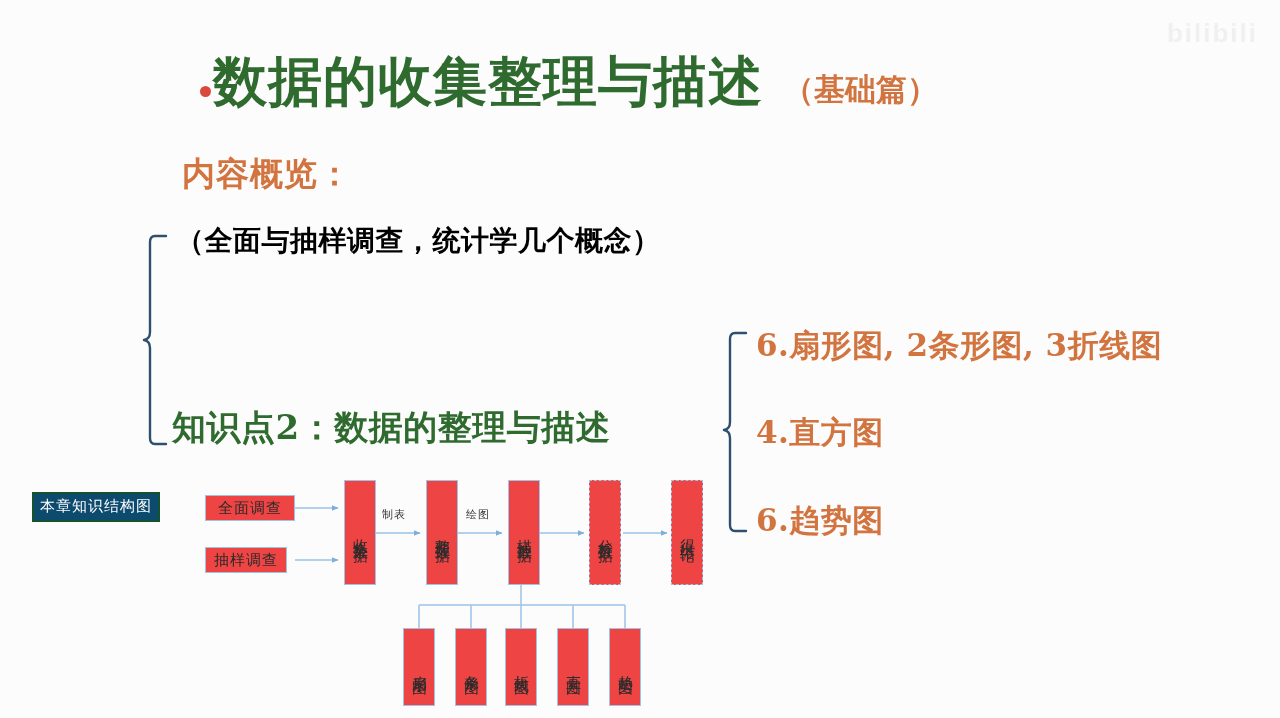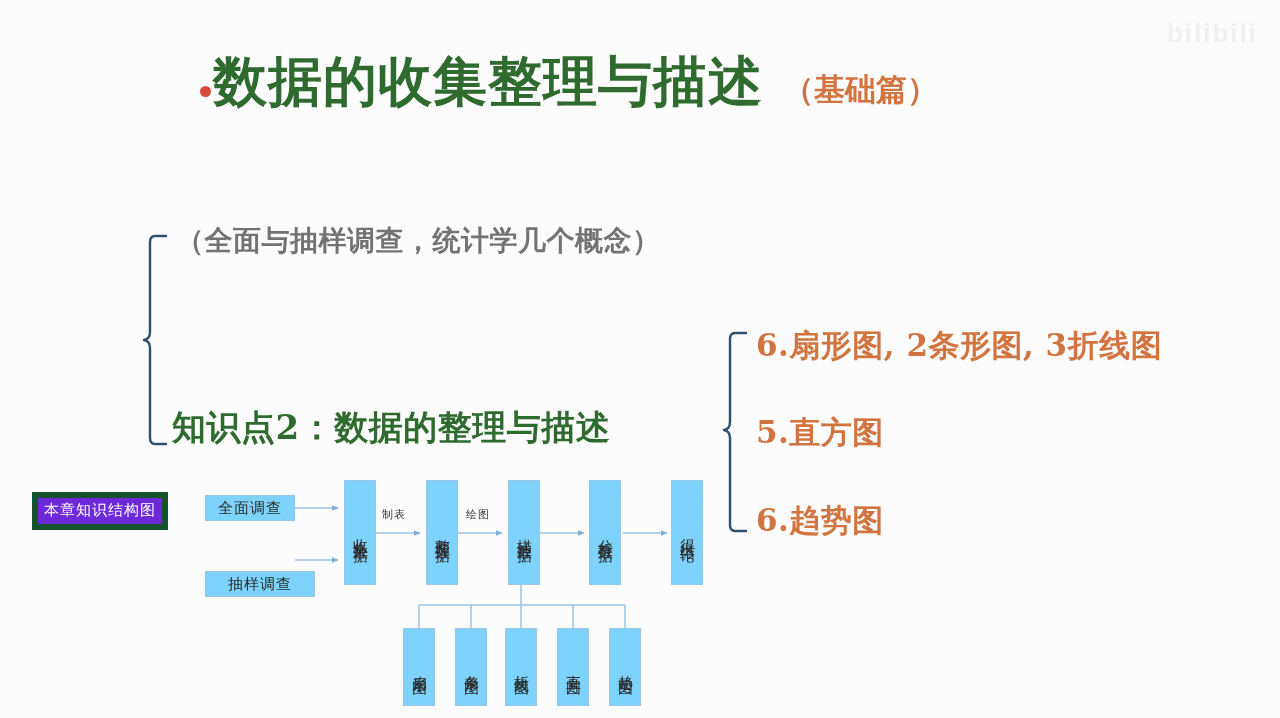--- a/index.html
+++ b/index.html
@@ -48,21 +48,21 @@
     font-family:"DejaVu Serif",serif;letter-spacing:1px;
   }
 
   
   .kp{position:absolute;white-space:nowrap;}
   .kp-green{
     font-size:34px;font-weight:bold;color:#2f6b2f;
     font-family:"DejaVu Serif",serif;letter-spacing:0.5px;
   }
   .kp-orange{
-    font-size:28px;font-weight:bold;color:#737373;
+    font-size:28px;font-weight:bold;color:#000000;
     font-family:"DejaVu Serif",serif;letter-spacing:0.5px;
   }
   #kp1{left:172px;top:222px;display:flex;align-items:baseline;}
   #kp2{left:172px;top:405px;display:flex;align-items:flex-start;}
   #kp1 .kp-orange{margin-left:4px;}
 
   
   .branch{
     position:absolute;white-space:nowrap;
     font-size:31px;font-weight:bold;color:#d2743f;
@@ -73,59 +73,60 @@
   #br3{left:756px;top:500px;}
 
   
   .brace{position:absolute;}
   .brace svg{display:block;overflow:visible;}
 
   
   #flow{position:absolute;left:0;top:455px;width:760px;height:263px;}
   #flow svg{position:absolute;left:0;top:0;}
   .fbox{
-    position:absolute;background:#7dd3fc;
+    position:absolute;background:#ef4444;
     border:1px solid #9dc3e6;
     display:flex;align-items:center;justify-content:center;
     font-family:"DejaVu Serif",serif;color:#2b2b2b;
     box-sizing:border-box;
   }
   .fbox.dashed{border:1px dashed #9dc3e6;}
   .fbox.horiz{font-size:15px;letter-spacing:1px;}
   .fbox.vert{
     writing-mode:vertical-rl;text-orientation:upright;
     font-size:15px;letter-spacing:3px;line-height:1;
   }
   .flabel{
     position:absolute;font-family:"DejaVu Serif",serif;
     font-size:11px;color:#333;letter-spacing:1px;white-space:nowrap;
   }
   .chapter-tag{
     position:absolute;left:32px;top:492px;
-    background:#6d28d9;color:#ffffff;
+    background:#0c4a6e;color:#ffffff;
     font-family:"DejaVu Serif",serif;
     font-size:15px;letter-spacing:1px;
     padding:3px 6px 4px 6px;
-    border:6px solid #14532d;
+    border:2px solid #14532d;
     white-space:nowrap;
   }
 </style>
 </head>
 <body>
 
 <div id="slide">
 
   <div class="watermark">bilibili</div>
 
   <div class="title-row">
     <span class="title-dot"></span>
     <span class="title-main">数据的收集整理与描述</span>
     <span class="title-sub">（基础篇）</span>
   </div>
 
+  <div class="overview">内容概览：</div>
 
   <div class="brace" style="left:142px;top:233px;">
     <svg width="26" height="215" viewBox="0 0 26 215" fill="none">
       <path d="M24 3 H13 Q8 3 8 9 V99 Q8 106 2 107 Q8 108 8 115 V205 Q8 211 13 211 H24" stroke="#2f4f6f" stroke-width="2.4" fill="none" stroke-linecap="round" stroke-linejoin="round"></path>
     </svg>
   </div>
 
   <div class="kp" id="kp1">
     <span class="kp-orange">（全面与抽样调查，统计学几个概念）</span>
   </div>
@@ -134,21 +135,21 @@
     <span class="kp-green">知识点2：数据的整理与描述</span>
   </div>
 
   <div class="brace" style="left:722px;top:330px;">
     <svg width="26" height="205" viewBox="0 0 26 205" fill="none">
       <path d="M24 3 H13 Q8 3 8 9 V92 Q8 99 2 100 Q8 101 8 108 V195 Q8 201 13 201 H24" stroke="#2f4f6f" stroke-width="2.4" fill="none" stroke-linecap="round" stroke-linejoin="round"></path>
     </svg>
   </div>
 
   <div class="branch" id="br1">6.扇形图, 2条形图, 3折线图</div>
-  <div class="branch" id="br2">5.直方图</div>
+  <div class="branch" id="br2">4.直方图</div>
   <div class="branch" id="br3">6.趋势图</div>
 
   <div class="chapter-tag">本章知识结构图</div>
 
   <div id="flow">
 
     <svg width="760" height="263">
       <defs>
         <marker id="ah" markerWidth="7" markerHeight="7" refX="6" refY="3.2" orient="auto" markerUnits="userSpaceOnUse">
           <path d="M0,0.4 L6.5,3.2 L0,6 z" fill="#7eaedb"></path>
@@ -174,21 +175,21 @@
 
         <path d="M419 605 L419 628" transform="translate(0,-455)"></path>
         <path d="M471 605 L471 628" transform="translate(0,-455)"></path>
         <path d="M521 605 L521 628" transform="translate(0,-455)"></path>
         <path d="M573 605 L573 628" transform="translate(0,-455)"></path>
         <path d="M625 605 L625 628" transform="translate(0,-455)"></path>
       </g>
     </svg>
 
     <div class="fbox horiz" style="left:205px;top:40px;width:90px;height:26px;">全面调查</div>
-    <div class="fbox horiz" style="left:205px;top:92px;width:110px;height:26px;margin-top:24px;">抽样调查</div>
+    <div class="fbox horiz" style="left:205px;top:92px;width:82px;height:26px;">抽样调查</div>
 
     <div class="fbox vert" style="left:344px;top:25px;width:32px;height:105px;">收集数据</div>
     <div class="fbox vert" style="left:426px;top:25px;width:32px;height:105px;">整理数据</div>
     <div class="fbox vert" style="left:508px;top:25px;width:32px;height:105px;">描述数据</div>
     <div class="fbox vert dashed" style="left:589px;top:25px;width:32px;height:105px;">分析数据</div>
     <div class="fbox vert dashed" style="left:671px;top:25px;width:32px;height:105px;">得出结论</div>
 
     <div class="flabel" style="left:382px;top:52px;">制表</div>
     <div class="flabel" style="left:466px;top:52px;">绘图</div>
 

